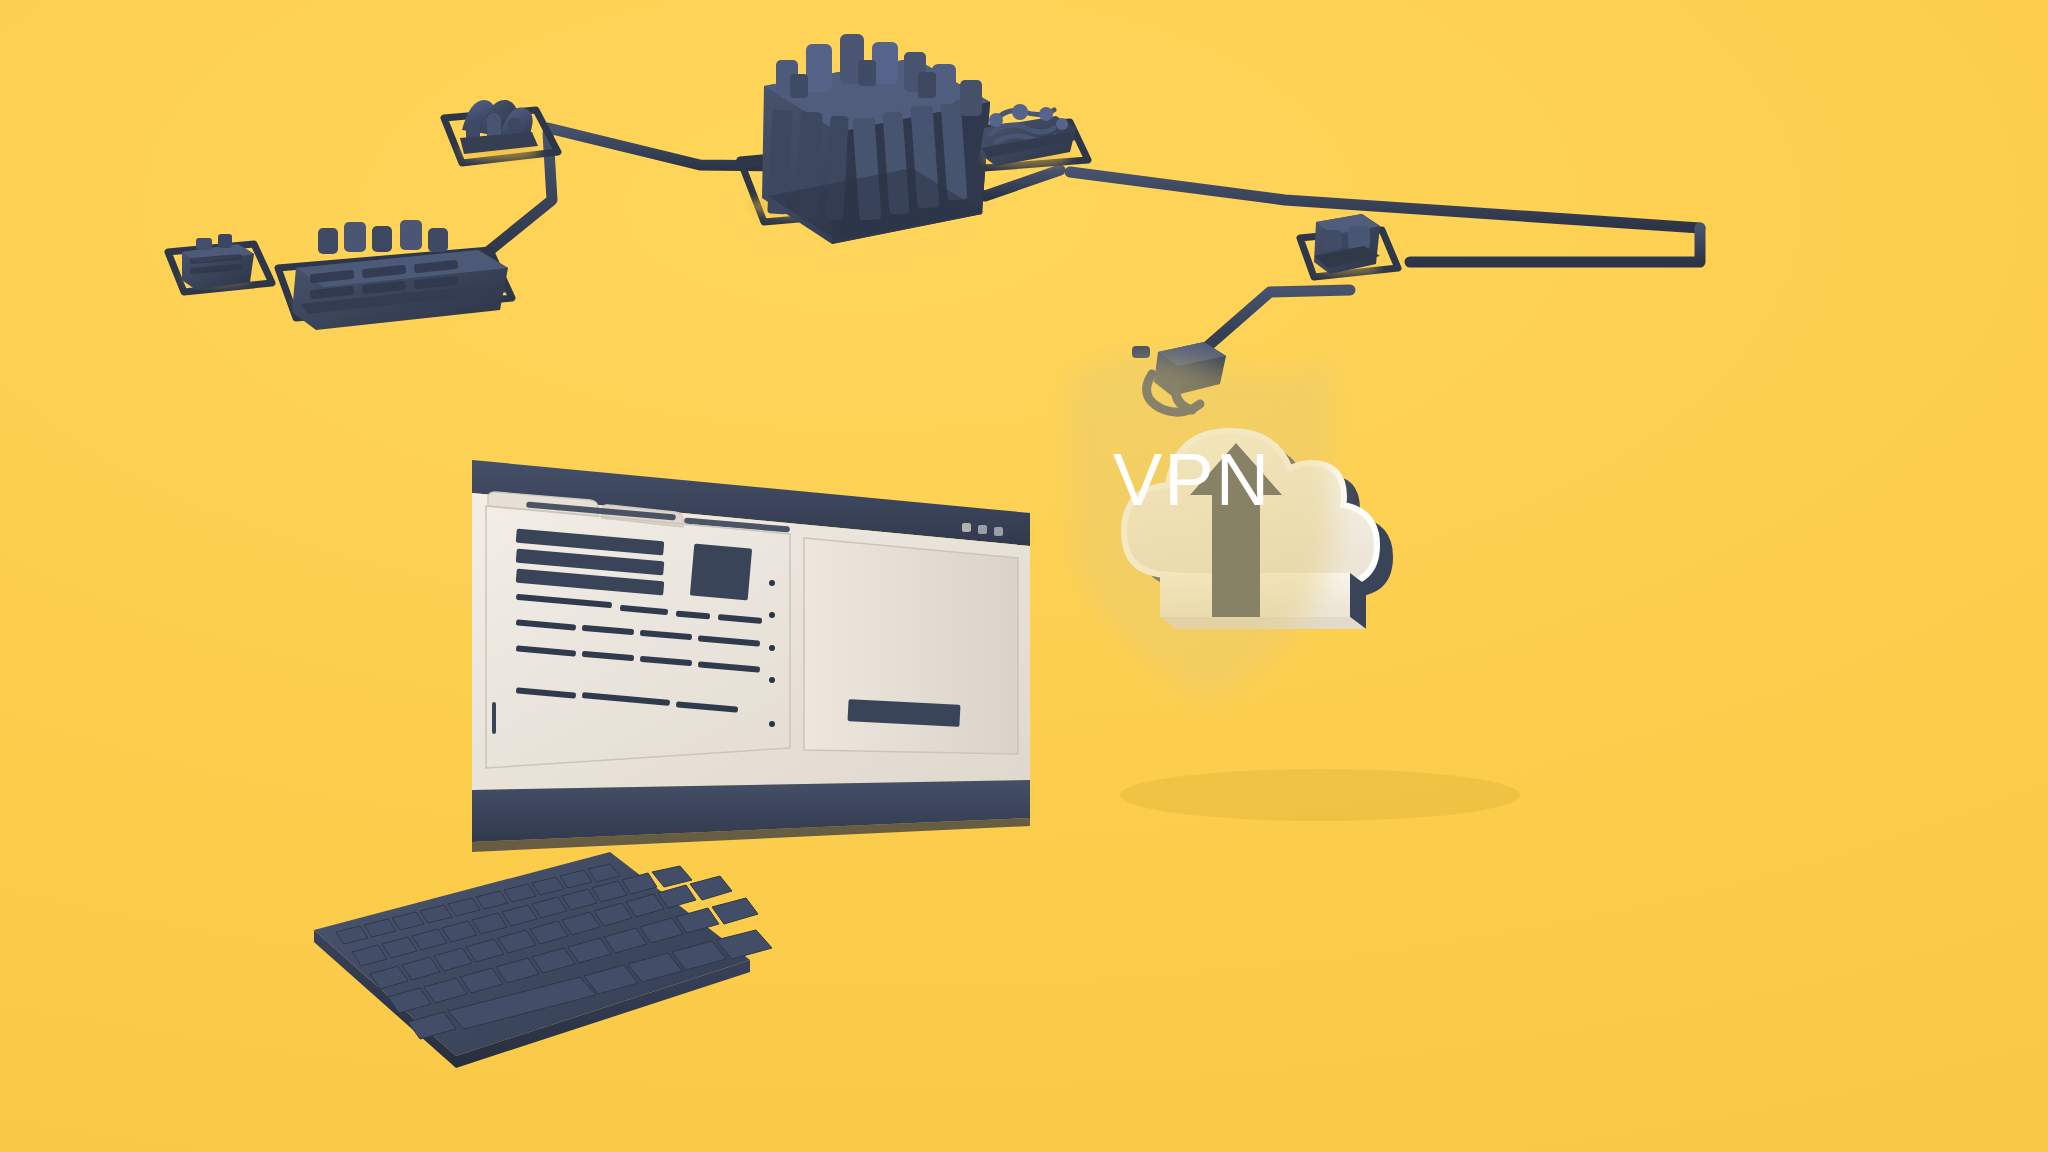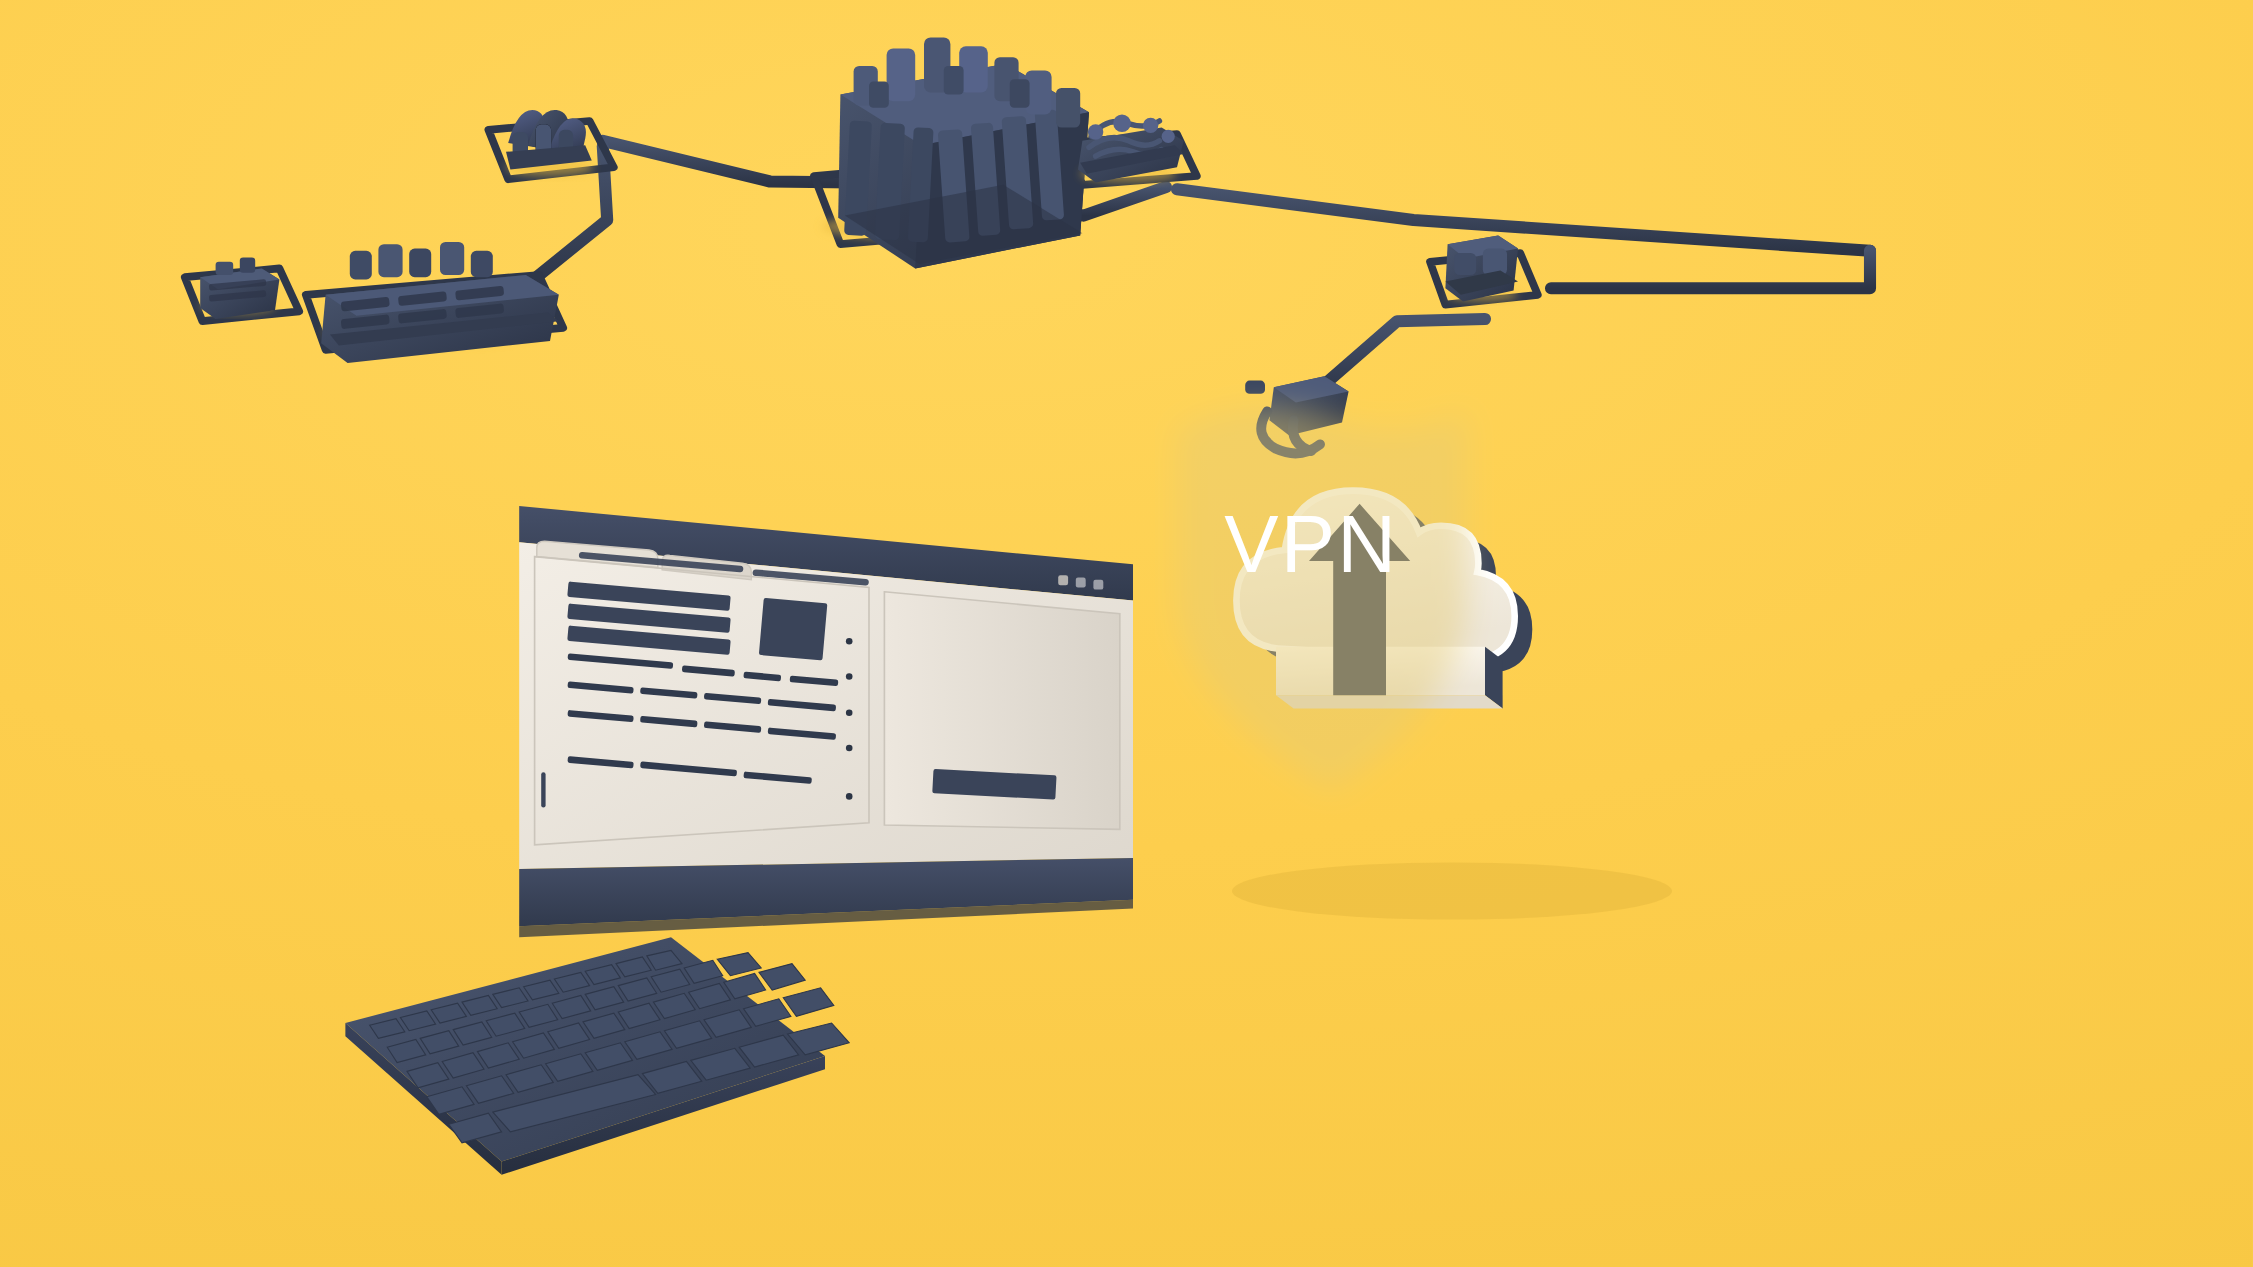--- a/index.html
+++ b/index.html
@@ -364,21 +364,21 @@
             <path d="M304 136 L344 125 L358 143 L318 154 Z"></path>
             <path d="M348 124 L388 113 L402 131 L362 142 Z"></path>
             <path d="M392 112 L432 101 L446 119 L406 130 Z"></path>
             <path d="M436 100 L476 90 L492 108 L452 119 Z"></path>
           </g>
         </g>
       </g>
     </svg>
   </div>
 
-  <div class="abs" style="left:1050px; top:340px; width:560px; height:520px;">
+  <div class="abs" style="left:1050px; top:325px; width:560px; height:520px;">
     <svg width="560" height="520" viewBox="0 0 560 520" xmlns="http://www.w3.org/2000/svg">
       <defs>
         <linearGradient id="shieldBody" x1="0" y1="0" x2="1" y2="1">
           <stop offset="0" stop-color="#424B5F"></stop>
           <stop offset="0.55" stop-color="#3942558"></stop>
           <stop offset="1" stop-color="#2E3748"></stop>
         </linearGradient>
         <linearGradient id="shieldBody2" x1="0" y1="0" x2="1" y2="1">
           <stop offset="0" stop-color="#454E63"></stop>
           <stop offset="1" stop-color="#2F3848"></stop>

